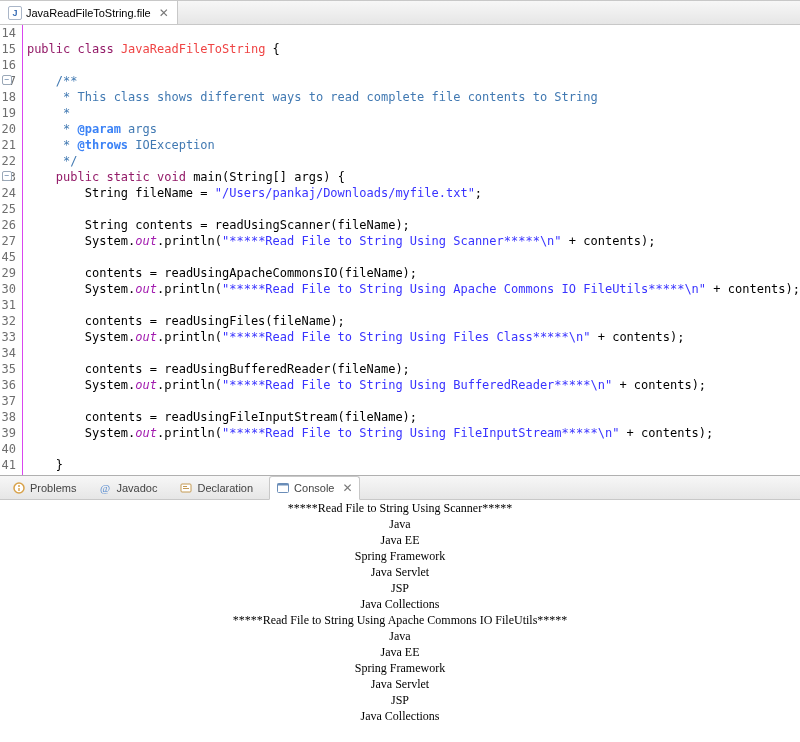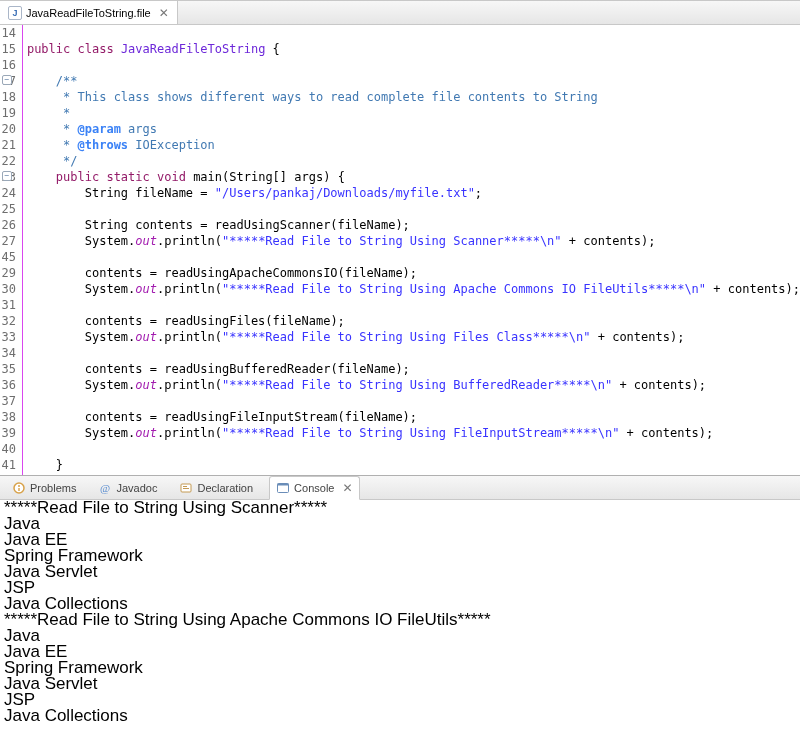--- a/index.html
+++ b/index.html
@@ -89,21 +89,21 @@
     white-space: pre;
     padding-left: 4px;
   }
   .code .line { height: 16px; }
   .kw { color: #931a68; font-weight: normal; }
   .str { color: #3933ff; }
   .fld { color: #a21caf; font-style: italic; }
   .mtd { color: #000; }
   .jdoc { color: #4179b2; }
   .jtag { color: #3b82f6; font-weight: bold; }
-  .cls { color: #6d28d9; }
+  .cls { color: #ef4444; }
 
   .console-pane {
     display: flex;
     flex-direction: column;
     height: calc(742px - 24px - 450px - 2px);
   }
   .view-tabs {
     height: 24px;
     background: linear-gradient(#f7f7f7, #e6e6e6);
     border-bottom: 1px solid #c8c8c8;
@@ -131,25 +131,26 @@
   }
   .vicon { width: 14px; height: 14px; display: inline-block; }
   .term-line {
     font-size: 11px;
     color: #777;
     padding: 2px 4px 4px 4px;
     white-space: nowrap;
     overflow: hidden;
   }
   .console-out {
-    font-family: Liberation Sans, sans-serif;
-    font-size: 17px;
+    font-family: Liberation Serif, serif;
+    font-size: 12px;
     line-height: 16px;
     padding: 0 4px;
     white-space: pre;
+    text-align: center;
   }
 </style>
 </head>
 <body>
 
 <div class="editor-pane">
 
   <div class="tab-bar">
     <div class="tab">
       <span class="tab-icon-j">J</span>

